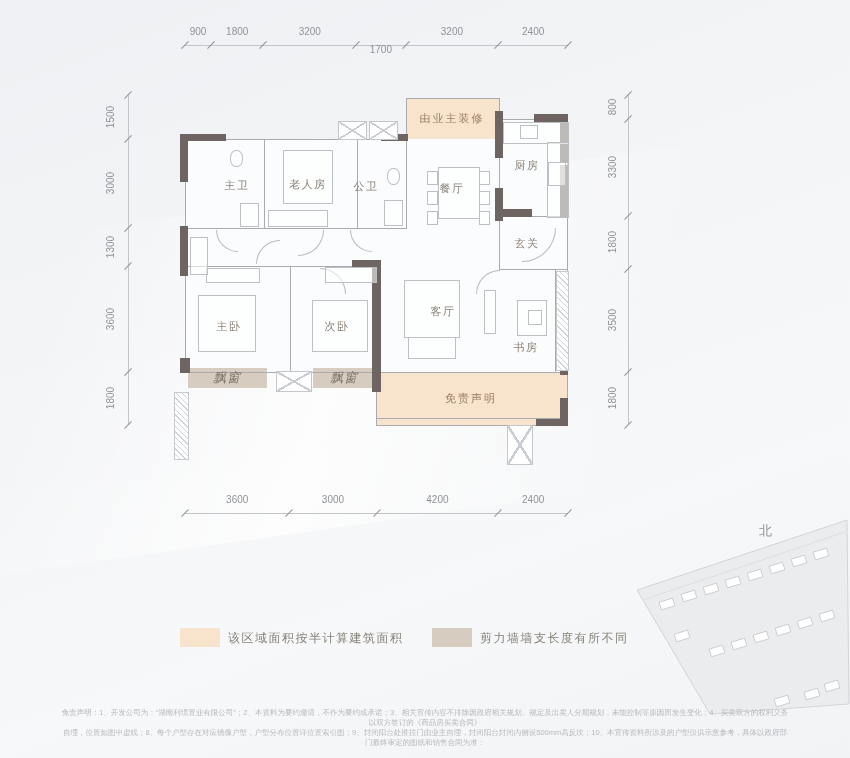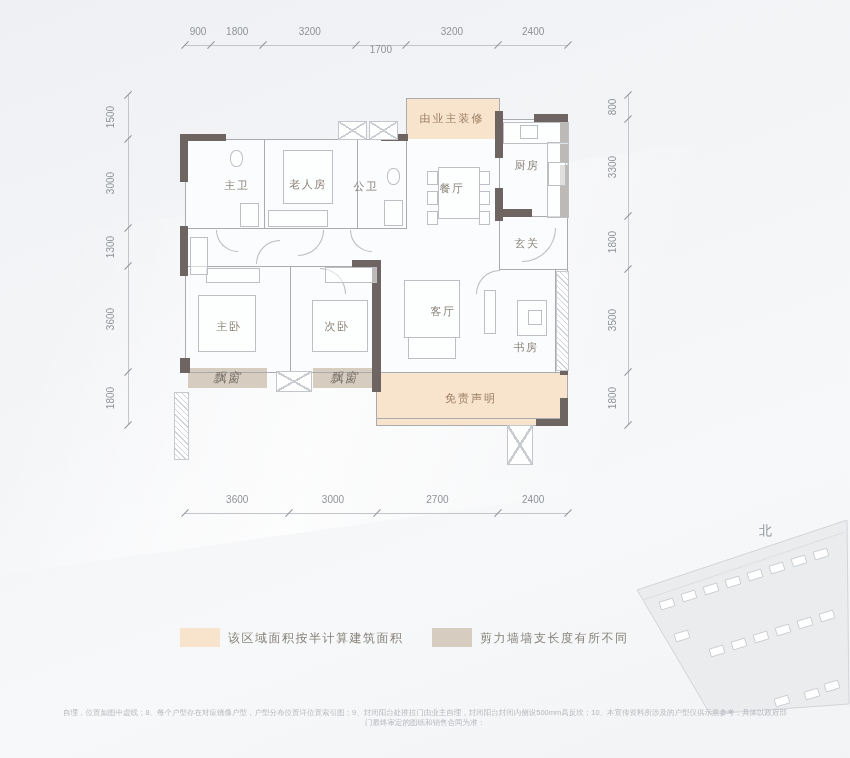--- a/index.html
+++ b/index.html
@@ -158,21 +158,21 @@
       <div class="dim-label" style="left: 451.939px; top: 31px;">3200</div>
       <div class="tick" style="left: 498.364px; top: 45px;"></div>
       <div class="dim-label" style="left: 533.182px; top: 31px;">2400</div>
       <div class="tick" style="left: 568px; top: 45px;"></div>
       <div class="dimline" style="left: 185px; top: 513px; width: 383px; height: 1px;"></div>
       <div class="tick" style="left: 185px; top: 513px;"></div>
       <div class="dim-label" style="left: 237.227px; top: 499px;">3600</div>
       <div class="tick" style="left: 289.455px; top: 513px;"></div>
       <div class="dim-label" style="left: 332.977px; top: 499px;">3000</div>
       <div class="tick" style="left: 376.5px; top: 513px;"></div>
-      <div class="dim-label" style="left: 437.432px; top: 499px;">2700</div>
+      <div class="dim-label" style="left: 437.432px; top: 499px;">4200</div>
       <div class="tick" style="left: 498.364px; top: 513px;"></div>
       <div class="dim-label" style="left: 533.182px; top: 499px;">2400</div>
       <div class="tick" style="left: 568px; top: 513px;"></div>
       <div class="dimline" style="left: 128px; top: 95px; width: 1px; height: 330px;"></div>
       <div class="tick" style="left: 128px; top: 95px;"></div>
       <div class="dim-label rot" style="left: 110px; top: 117.098px;">1500</div>
       <div class="tick" style="left: 128px; top: 139.196px;"></div>
       <div class="dim-label rot" style="left: 110px; top: 183.393px;">3000</div>
       <div class="tick" style="left: 128px; top: 227.589px;"></div>
       <div class="dim-label rot" style="left: 110px; top: 246.741px;">1300</div>
@@ -226,16 +226,17 @@
     </svg>
 
   <div id="legend-row">
     <div class="swatch" style="left:180px;top:628px;background:#f8e3cd;"></div>
     <div class="legend-label" style="left:228px;top:630px;">该区域面积按半计算建筑面积</div>
     <div class="swatch" style="left:432px;top:628px;background:#d7ccc0;"></div>
     <div class="legend-label" style="left:480px;top:630px;">剪力墙墙支长度有所不同</div>
   </div>
 
   <div id="disclaimer">
+    <div>免责声明：1、开发公司为：“湖南利璟置业有限公司”；2、本资料为要约邀请，不作为要约或承诺；3、相关宣传内容不排除因政府相关规划、规定及出卖人分期规划，未能控制等原因而发生变化；4、买卖双方的权利义务以双方签订的《商品房买卖合同》</div>
     <div>自理，位置如图中虚线；8、每个户型存在对应镜像户型，户型分布位置详位置索引图；9、封闭阳台处推拉门由业主自理，封闭阳台封闭内侧设500mm高反坎；10、本宣传资料所涉及的户型仅供示意参考，具体以政府部门最终审定的图纸和销售合同为准：</div>
 
   </div>
 </div>
 
 </body></html>

